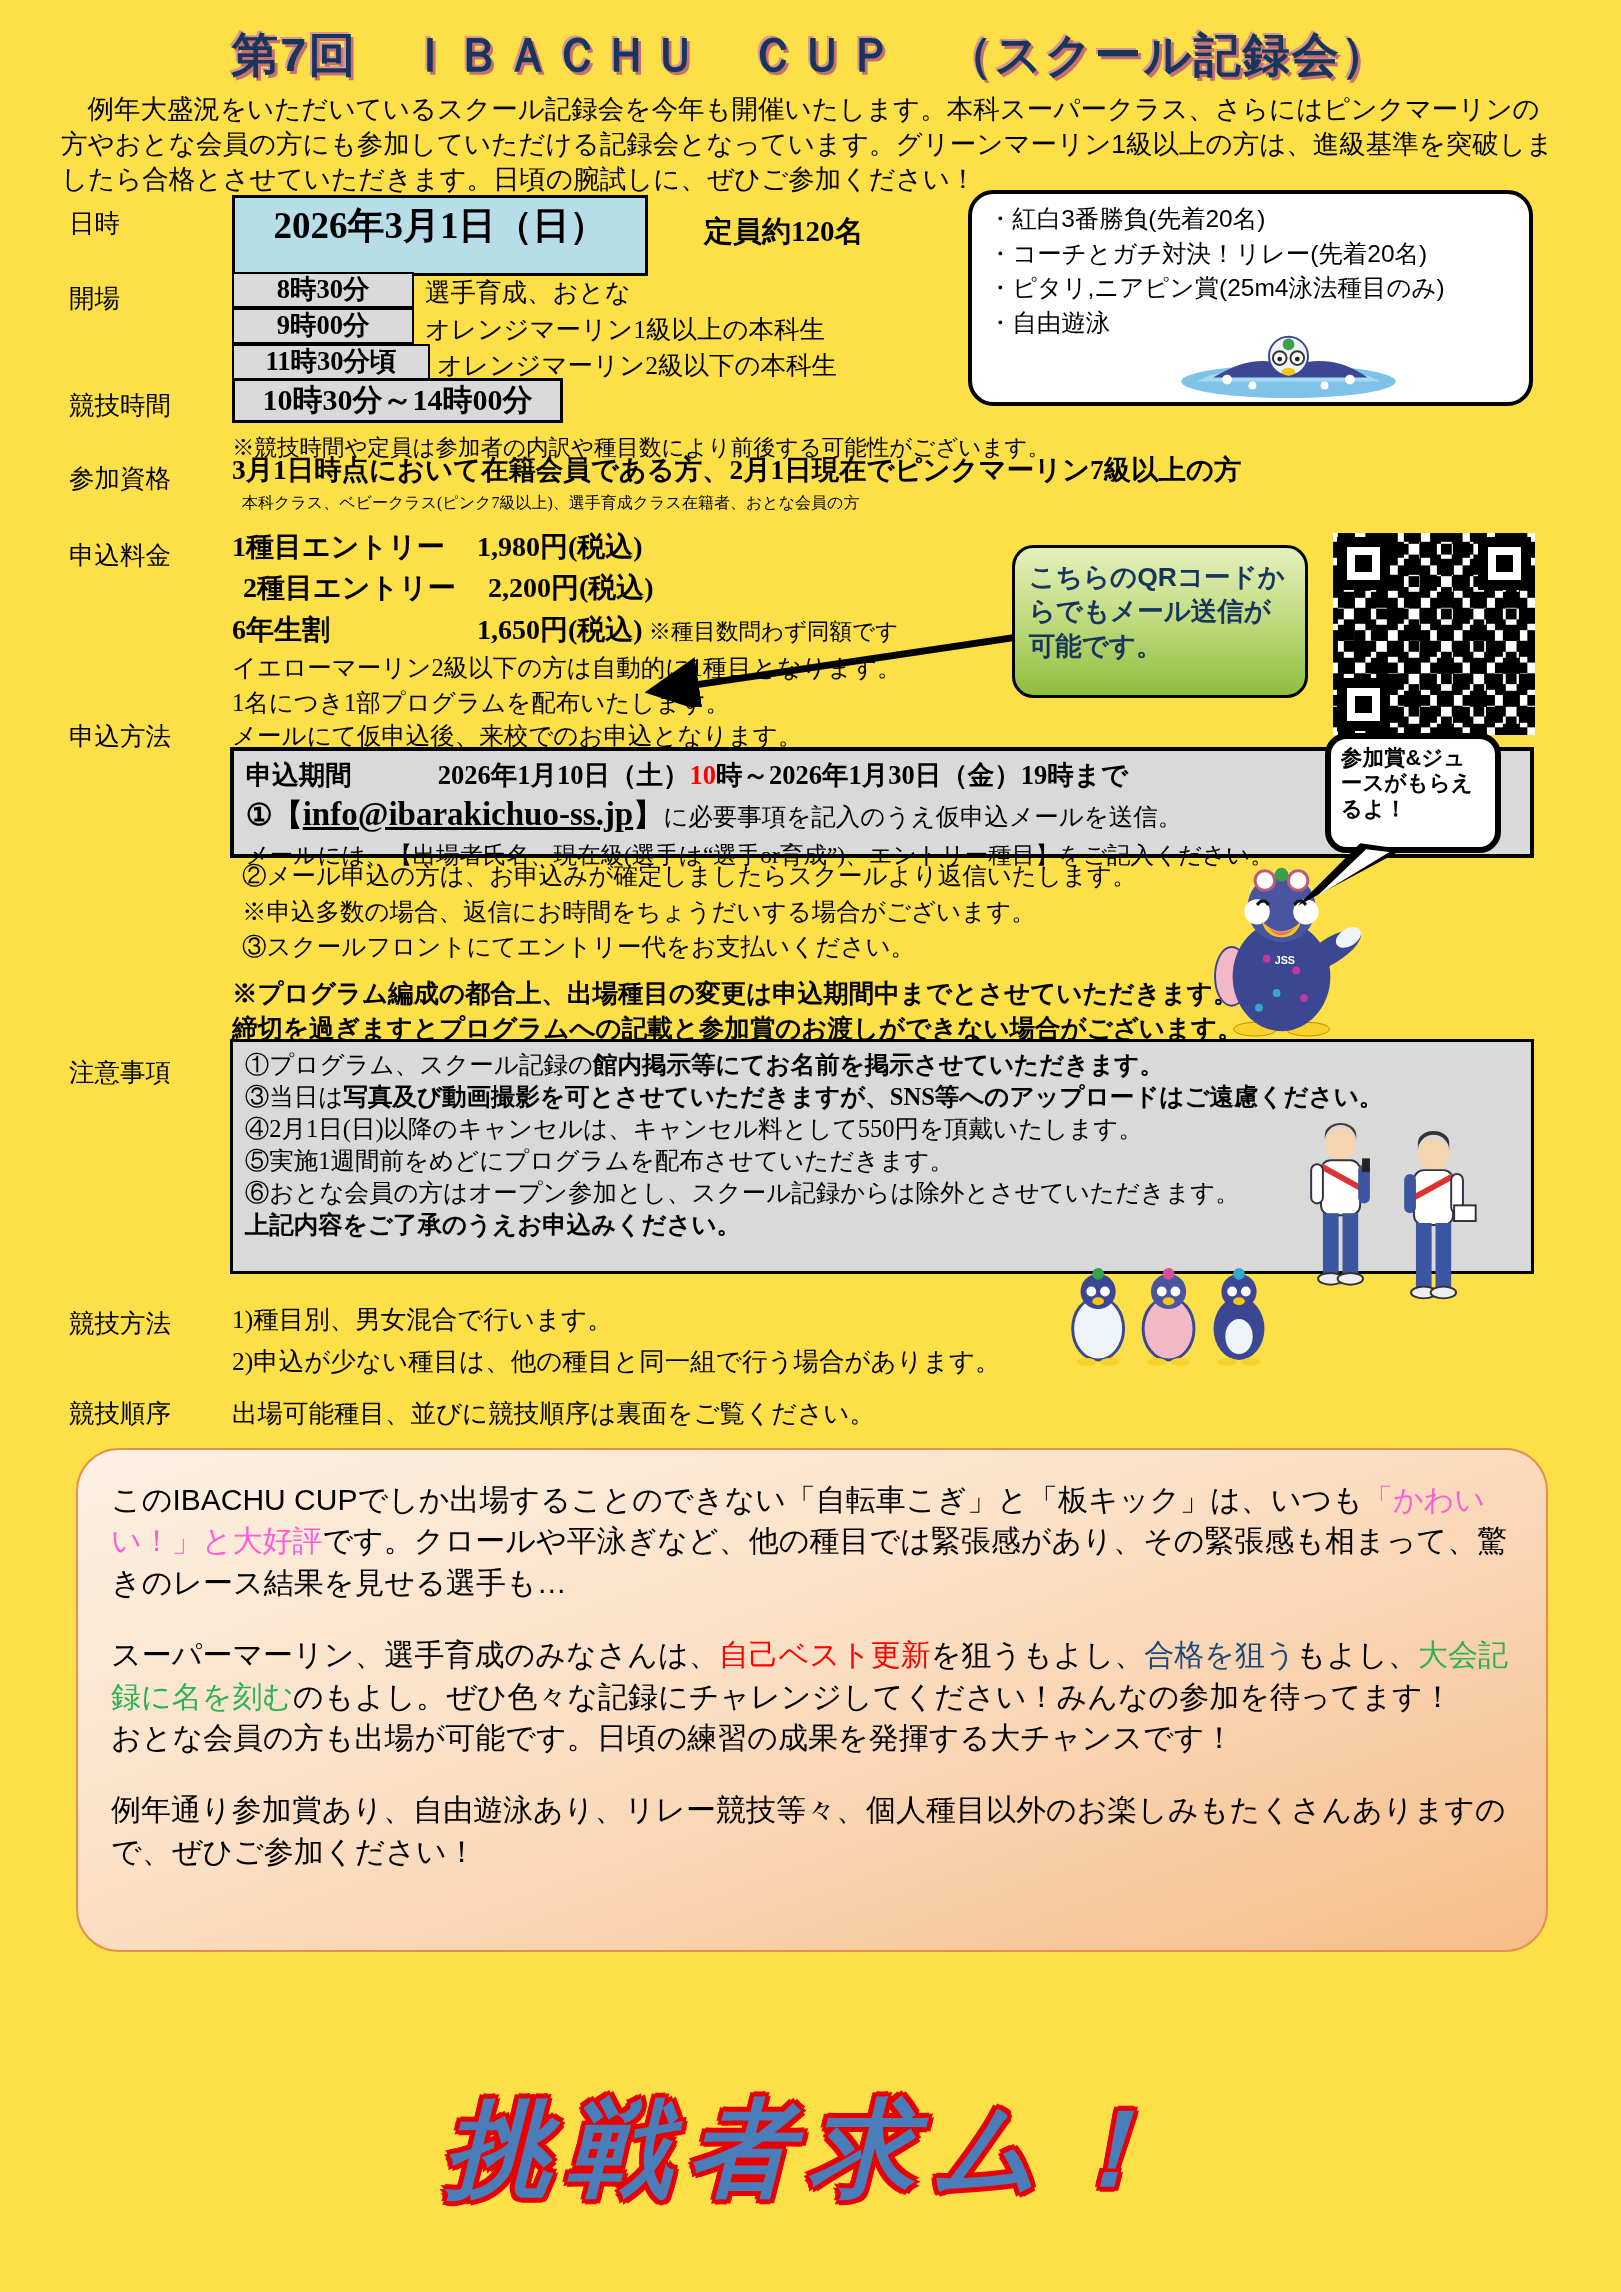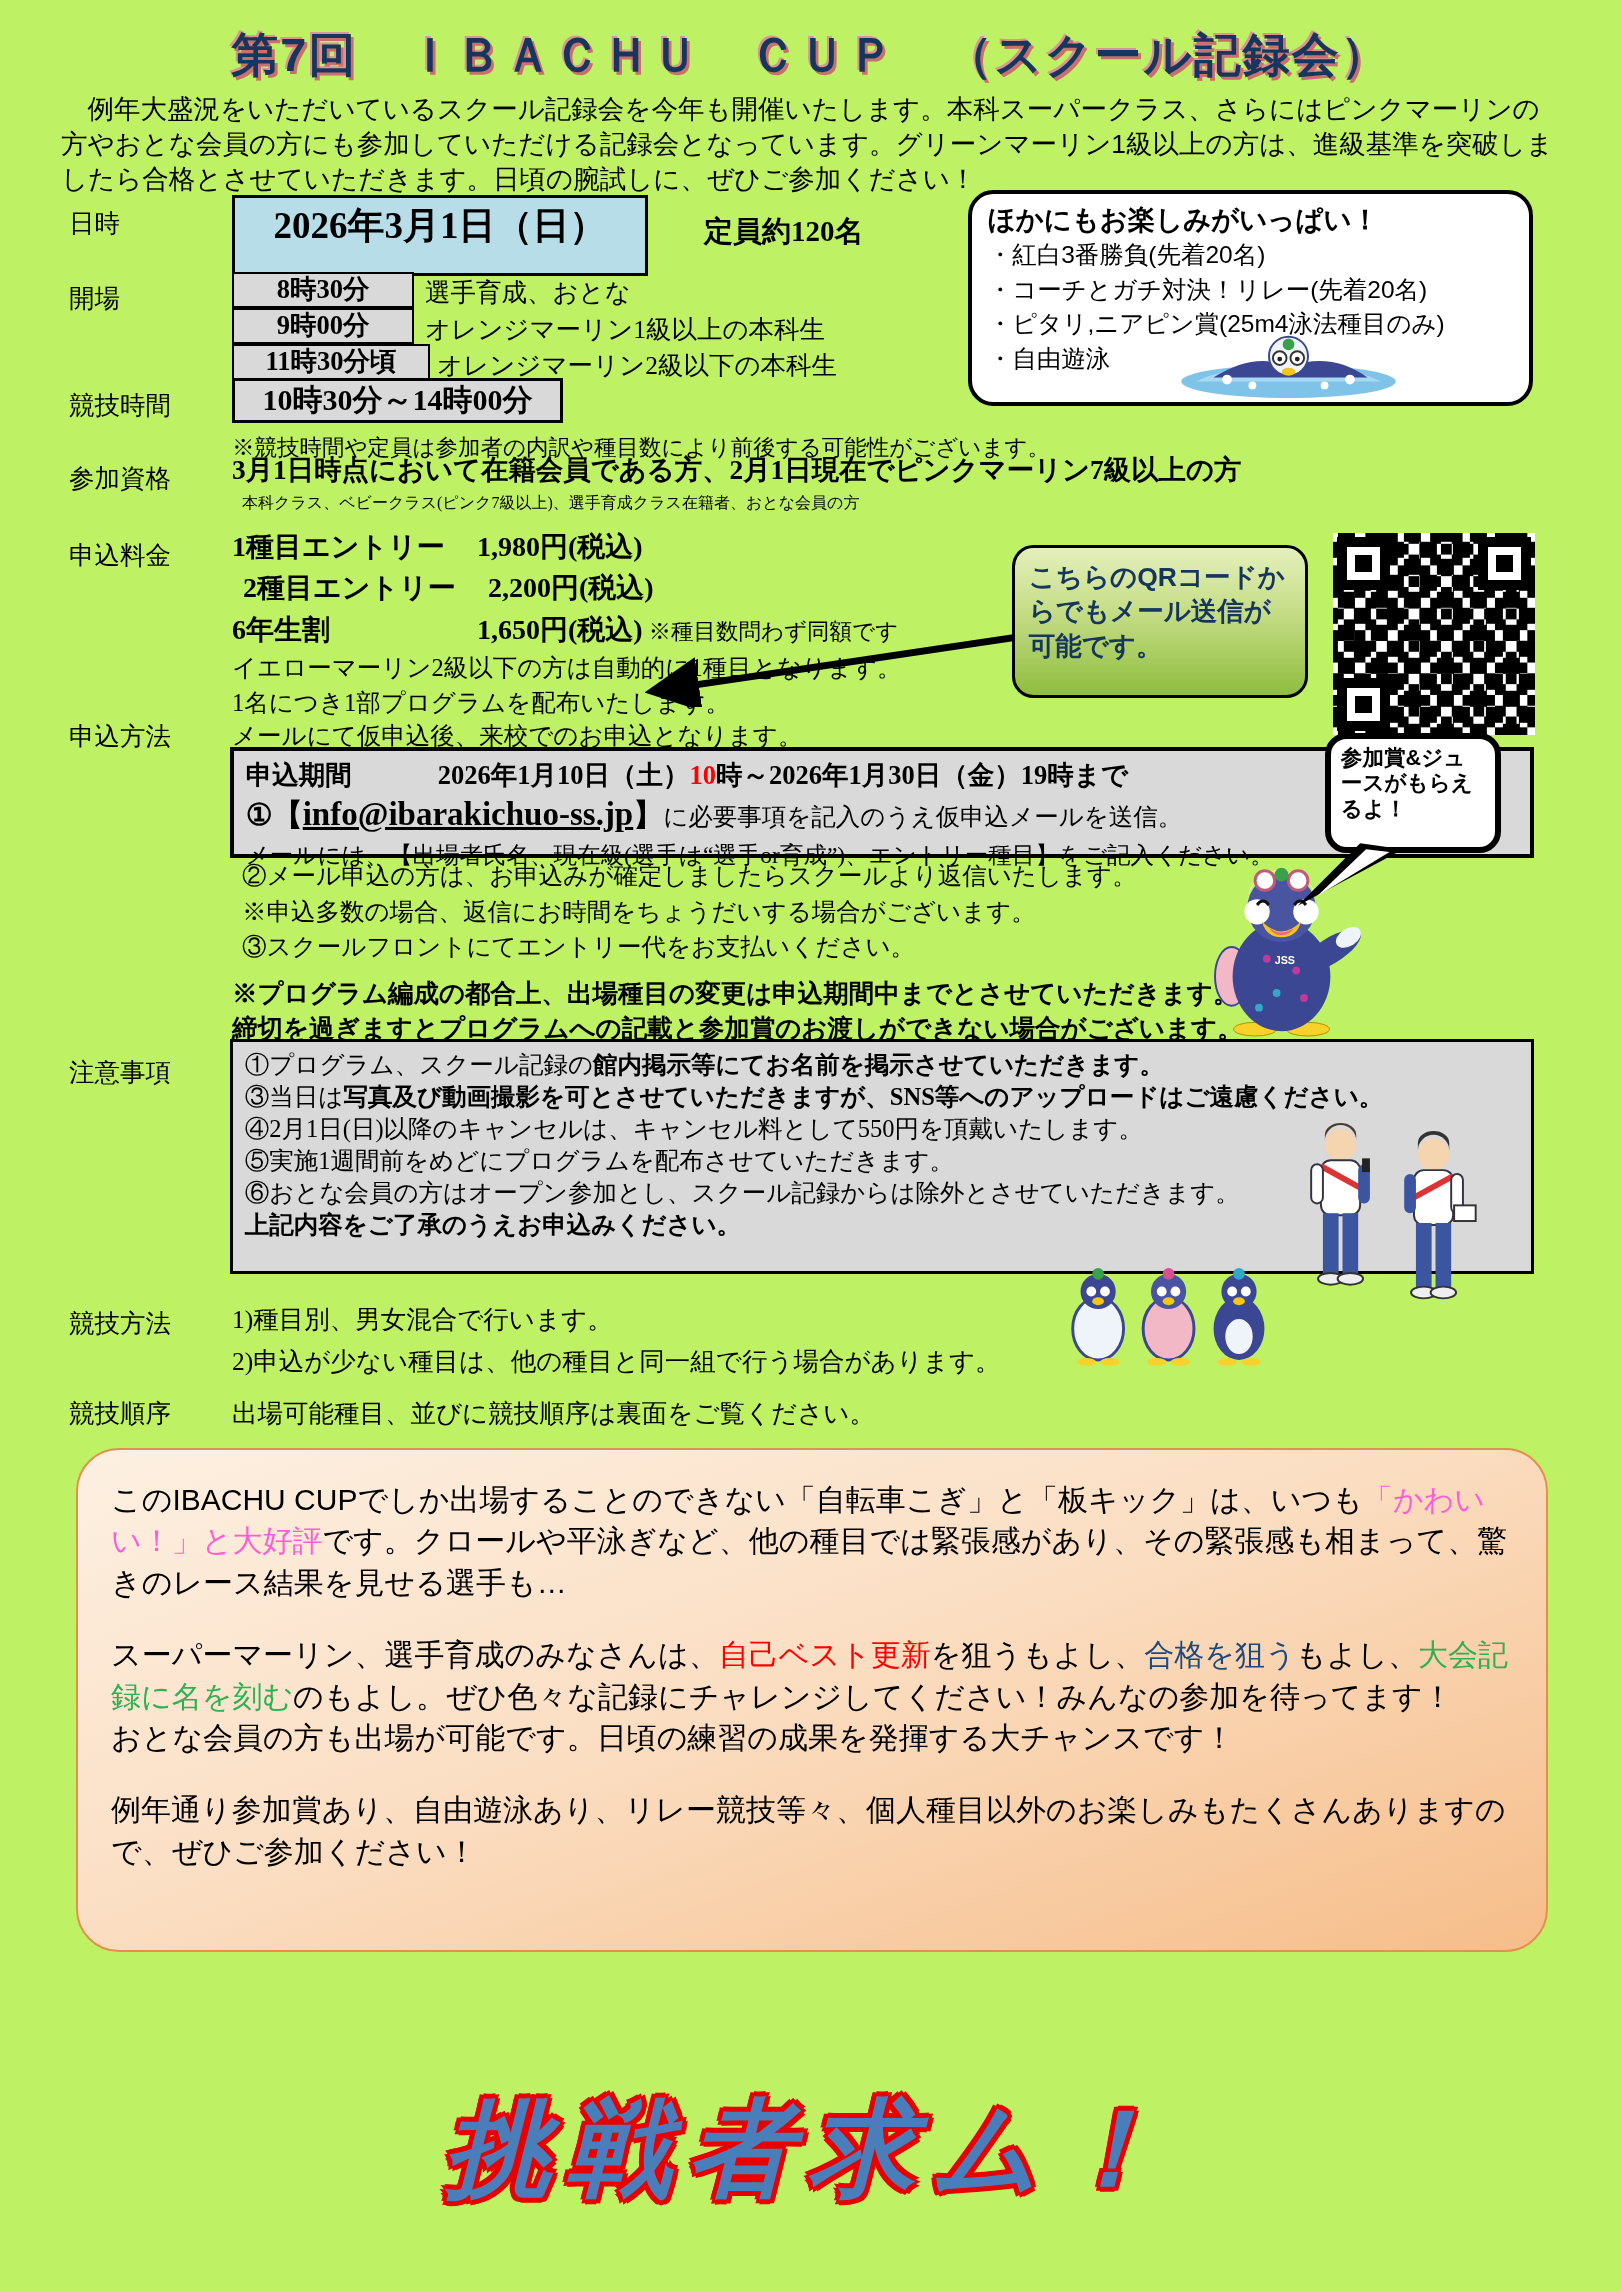--- a/index.html
+++ b/index.html
@@ -1,16 +1,16 @@
 <!DOCTYPE html>
 <html><head>
 <meta charset="utf-8">
 <style>
   html,body{margin:0;padding:0;background:#888;}
-  .page{position:relative;width:1621px;height:2293px;background:#bef264;margin:0 auto;overflow:hidden;
+  .page{position:relative;width:1621px;height:2293px;background:#fde047;margin:0 auto;overflow:hidden;
         font-family:"Liberation Serif",serif;color:#000;}
   .abs{position:absolute;}
 
   
   .title{left:0;top:23.5px;width:100%;text-align:center;font-size:47px;font-weight:bold;
          letter-spacing:2px;color:#17365d;font-family:"Liberation Sans",sans-serif;
          text-shadow:2.9px 2.9px 0 #c9706f,-2px -2px 0 #d99694;}
 
   .intro{left:61px;top:92px;width:1504px;font-size:26.5px;line-height:1.33;font-family:"Liberation Sans",sans-serif;}
 
@@ -100,21 +100,20 @@
 
   <div class="abs title">第7回　ＩＢＡＣＨＵ　ＣＵＰ　（スクール記録会）</div>
 
   <div class="abs intro">　例年大盛況をいただいているスクール記録会を今年も開催いたします。本科スーパークラス、さらにはピンクマーリンの方やおとな会員の方にも参加していただける記録会となっています。グリーンマーリン1級以上の方は、進級基準を突破しましたら合格とさせていただきます。日頃の腕試しに、ぜひご参加ください！</div>
 
   <div class="abs lbl" style="top:206px;">日時</div>
   <div class="abs datebox">2026年3月1日（日）</div>
   <div class="abs capacity">定員約120名</div>
 
   <div class="abs funbox">
-    <div class="ft">ほかにもお楽しみがいっぱい！</div>
     <div class="fi">・紅白3番勝負(先着20名)</div>
     <div class="fi">・コーチとガチ対決！リレー(先着20名)</div>
     <div class="fi">・ピタリ,ニアピン賞(25m4泳法種目のみ)</div>
     <div class="fi">・自由遊泳</div>
   </div>
   <svg class="abs" style="left:1176px;top:323px;width:225px;height:78px;z-index:3;" viewBox="0 0 230 80">
     <ellipse cx="115" cy="60" rx="110" ry="17" fill="#7fc4e8"></ellipse>
     <path d="M20,60 Q60,40 115,52 Q170,40 210,60 Z" fill="#a8d9f2"></path>
     <path d="M38,56 Q80,30 112,44 L118,44 Q160,30 196,56 Z" fill="#3b4793"></path>
     <circle cx="115" cy="34" r="20" fill="#eef4fa" stroke="#3b4793" stroke-width="2"></circle>

